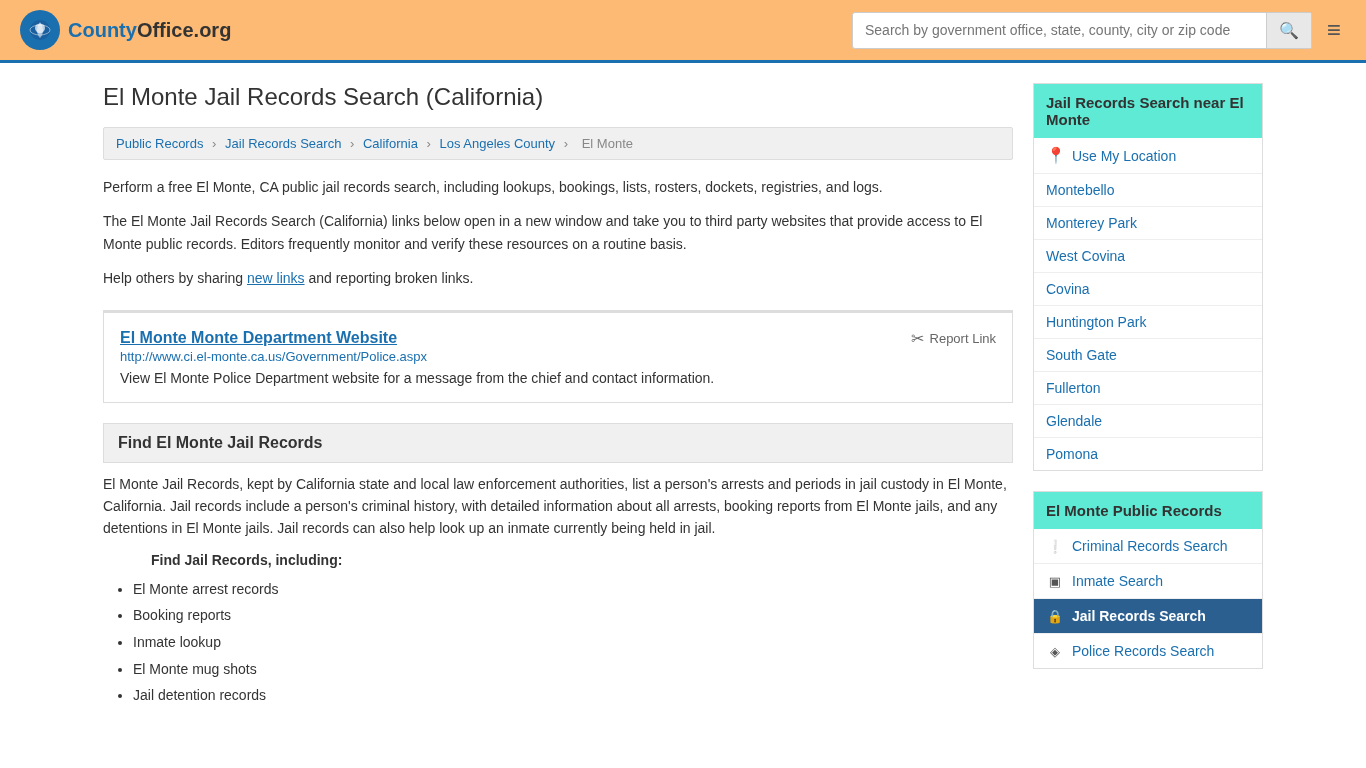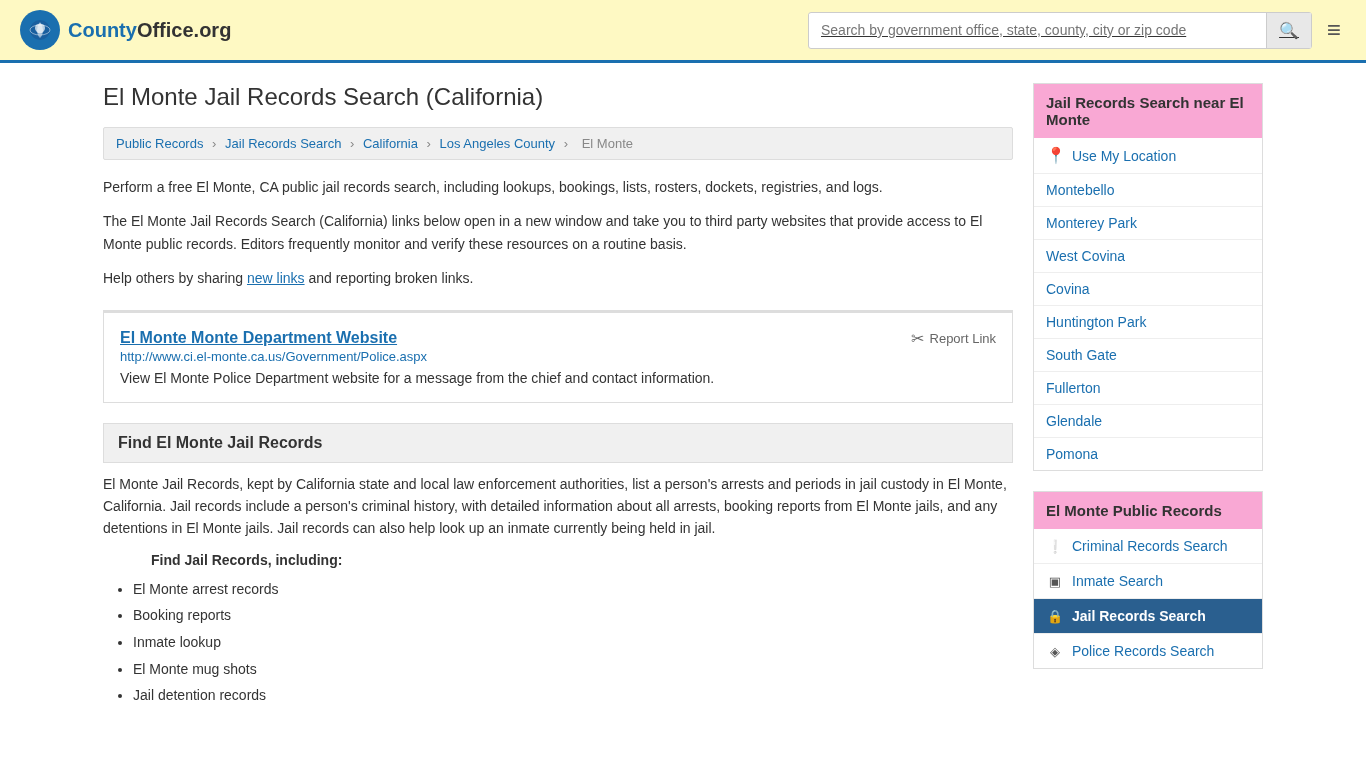--- a/index.html
+++ b/index.html
@@ -1,20 +1,20 @@
 <!DOCTYPE html>
 <html><head>
   <meta charset="utf-8">
   <style>
     * { margin: 0; padding: 0; box-sizing: border-box; }
     body { font-family: Arial, sans-serif; font-size: 14px; color: #333; background: #fff; }
 
     
     .header {
-      background: #fef9c3;
+      background: #fdba74;
       border-bottom: 3px solid #1a6faf;
       padding: 10px 20px;
       display: flex;
       align-items: center;
       justify-content: space-between;
     }
     .logo-area {
       display: flex;
       align-items: center;
       gap: 8px;
@@ -43,22 +43,21 @@
       display: flex;
       align-items: center;
       gap: 10px;
     }
     .search-bar {
       display: flex;
       align-items: center;
       border: 1px solid #ccc;
       border-radius: 3px;
       background: #fff;
-      width: 504px;
-      text-decoration: underline;
+      width: 460px;
     }
     .search-bar input {
       border: none;
       outline: none;
       padding: 8px 12px;
       font-size: 14px;
       width: 100%;
       color: #555;
     }
     .search-bar button {
@@ -203,21 +202,21 @@
 
     
     .sidebar {
       width: 230px;
       flex-shrink: 0;
     }
     .sidebar-section {
       margin-bottom: 20px;
     }
     .sidebar-header {
-      background: #f9a8d4;
+      background: #5eead4;
       border: 1px solid #ddd;
       border-bottom: none;
       padding: 10px 12px;
       font-size: 15px;
       font-weight: bold;
       color: #333;
     }
     .sidebar-list {
       border: 1px solid #ddd;
       border-top: none;

